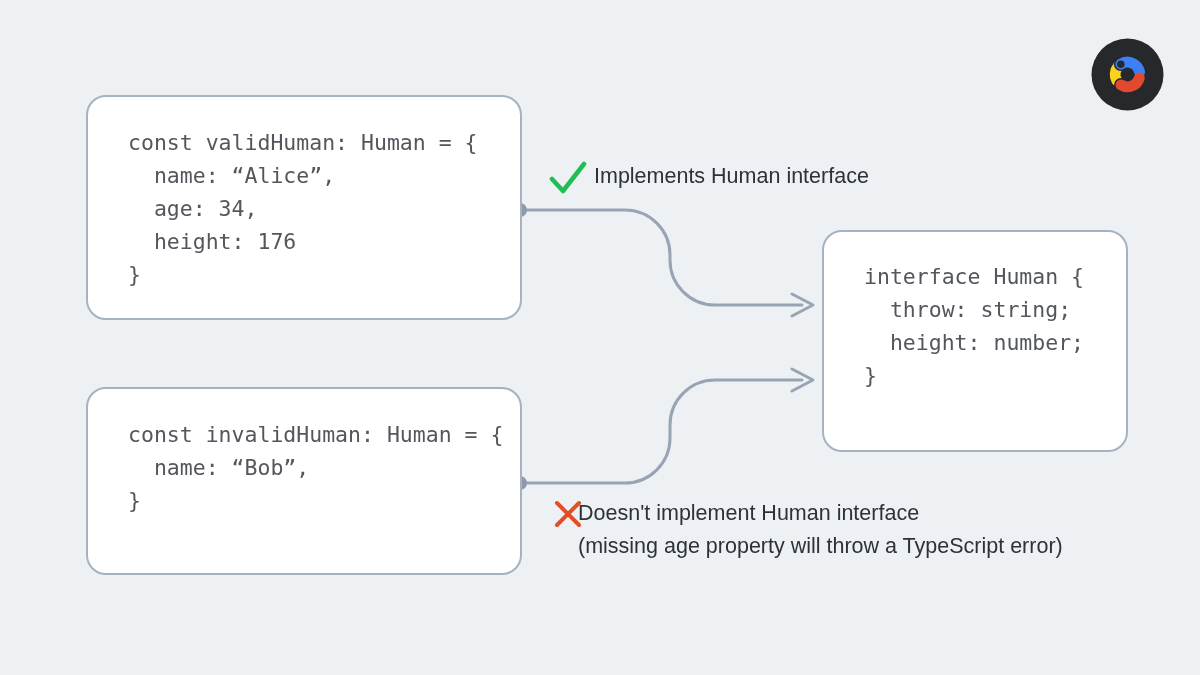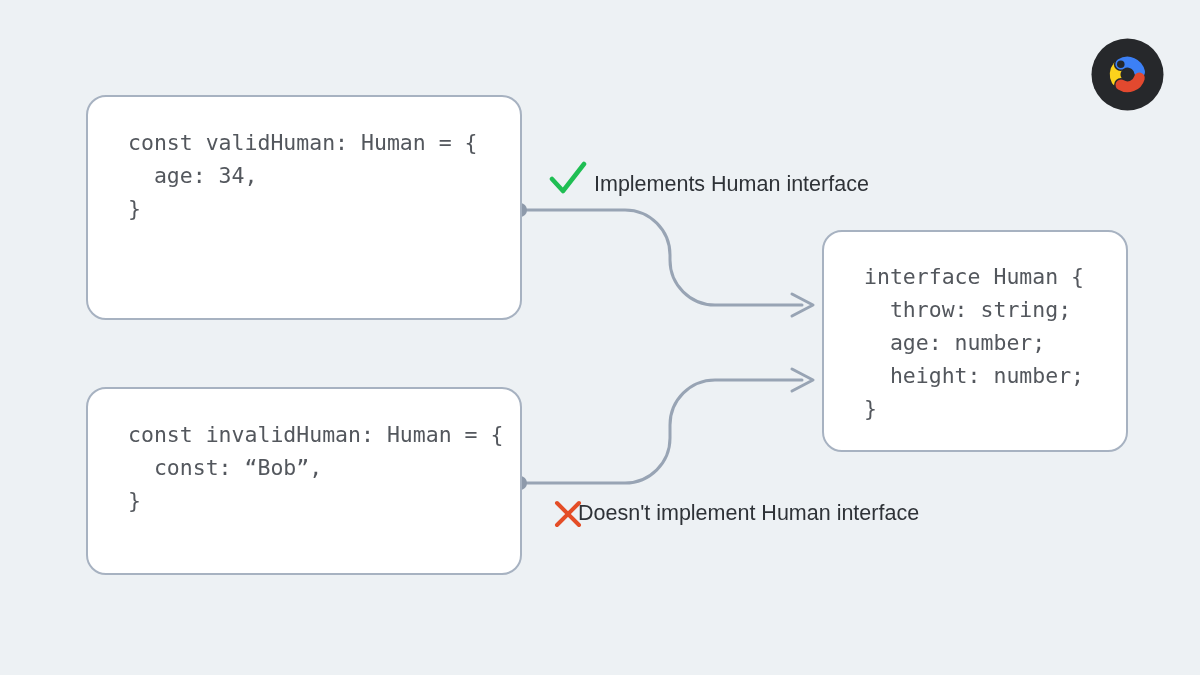--- a/index.html
+++ b/index.html
@@ -28,21 +28,21 @@
   #box-invalid  { left: 86px;  top: 387px; width: 436px; height: 188px; padding: 29px 8px 0 40px; }
   #box-interface{ left: 822px; top: 230px; width: 306px; height: 222px; padding: 28px 0 18px 40px; }
 
   .annotation { position: absolute; }
   .annotation-text {
     font-size: 21.5px;
     line-height: 33px;
     color: #2e3237;
   }
   #annotation-valid-icon   { left: 549px; top: 161px; }
-  #annotation-valid-text   { left: 594px; top: 168px; }
+  #annotation-valid-text   { left: 594px; top: 160px; }
   #annotation-invalid-icon { left: 553px; top: 499px; }
   #annotation-invalid-text { left: 578px; top: 497px; }
 
   .logo { position: absolute; left: 1091px; top: 38px; width: 73px; height: 73px; }
 </style>
 </head>
 <body>
 
 <div class="canvas">
 
@@ -52,52 +52,54 @@
       <path d="M792,294 L813,305 L792,316" stroke="#98a4b4"></path>
       <path d="M520,483 H625 A45,45 0 0 0 670,438 V425 A45,45 0 0 1 715,380 H802" stroke="#98a4b4"></path>
       <path d="M792,369 L813,380 L792,391" stroke="#98a4b4"></path>
     </g>
     <circle cx="520" cy="210" r="7" fill="#8e9aab"></circle>
     <circle cx="520" cy="483" r="7" fill="#8e9aab"></circle>
   </svg>
 
   <div class="code-box" id="box-valid">
     <div class="code-line">const validHuman: Human = {</div>
+    <div class="code-line">  name: “Alice”,</div>
     <div class="code-line">  age: 34,</div>
+    <div class="code-line">  height: 176</div>
     <div class="code-line">}</div>
   </div>
 
   <div class="code-box" id="box-invalid">
     <div class="code-line">const invalidHuman: Human = {</div>
-    <div class="code-line">  const: “Bob”,</div>
+    <div class="code-line">  name: “Bob”,</div>
     <div class="code-line">}</div>
   </div>
 
   <div class="code-box" id="box-interface">
     <div class="code-line">interface Human {</div>
     <div class="code-line">  throw: string;</div>
-    <div class="code-line">  age: number;</div>
     <div class="code-line">  height: number;</div>
     <div class="code-line">}</div>
   </div>
 
   <div class="annotation" id="annotation-valid-icon">
     <svg width="38" height="34" viewBox="0 0 38 34" fill="none">
       <path stroke-width="4.5" stroke-linecap="round" stroke-linejoin="round" d="M3 18 L14 30 L35 3" stroke="#1fbe53"></path>
     </svg>
   </div>
   <div class="annotation annotation-text" id="annotation-valid-text">Implements Human interface</div>
 
   <div class="annotation" id="annotation-invalid-icon">
     <svg width="30" height="30" viewBox="0 0 30 30" fill="none">
       <path stroke-width="4" stroke-linecap="round" d="M4 4 L26 26 M26 4 L4 26" stroke="#e44d26"></path>
     </svg>
   </div>
   <div class="annotation" id="annotation-invalid-text">
     <div class="annotation-text">Doesn't implement Human interface</div>
+    <div class="annotation-text">(missing age property will throw a TypeScript error)</div>
   </div>
 
   <div class="logo">
     <svg width="73" height="73" viewBox="0 0 74 74">
       <circle cx="37" cy="37" r="36.5" fill="#26282b"></circle>
       <g fill="none" stroke-width="11" stroke-linecap="round">
         <path d="M26.07,43.06 A12.5,12.5 0 0 1 27.29,29.13" stroke="#fcd21c"></path>
       </g>
       <circle cx="30.19" cy="26.52" r="7" fill="#26282b"></circle>
       <circle cx="30.38" cy="47.60" r="7" fill="#26282b"></circle>

